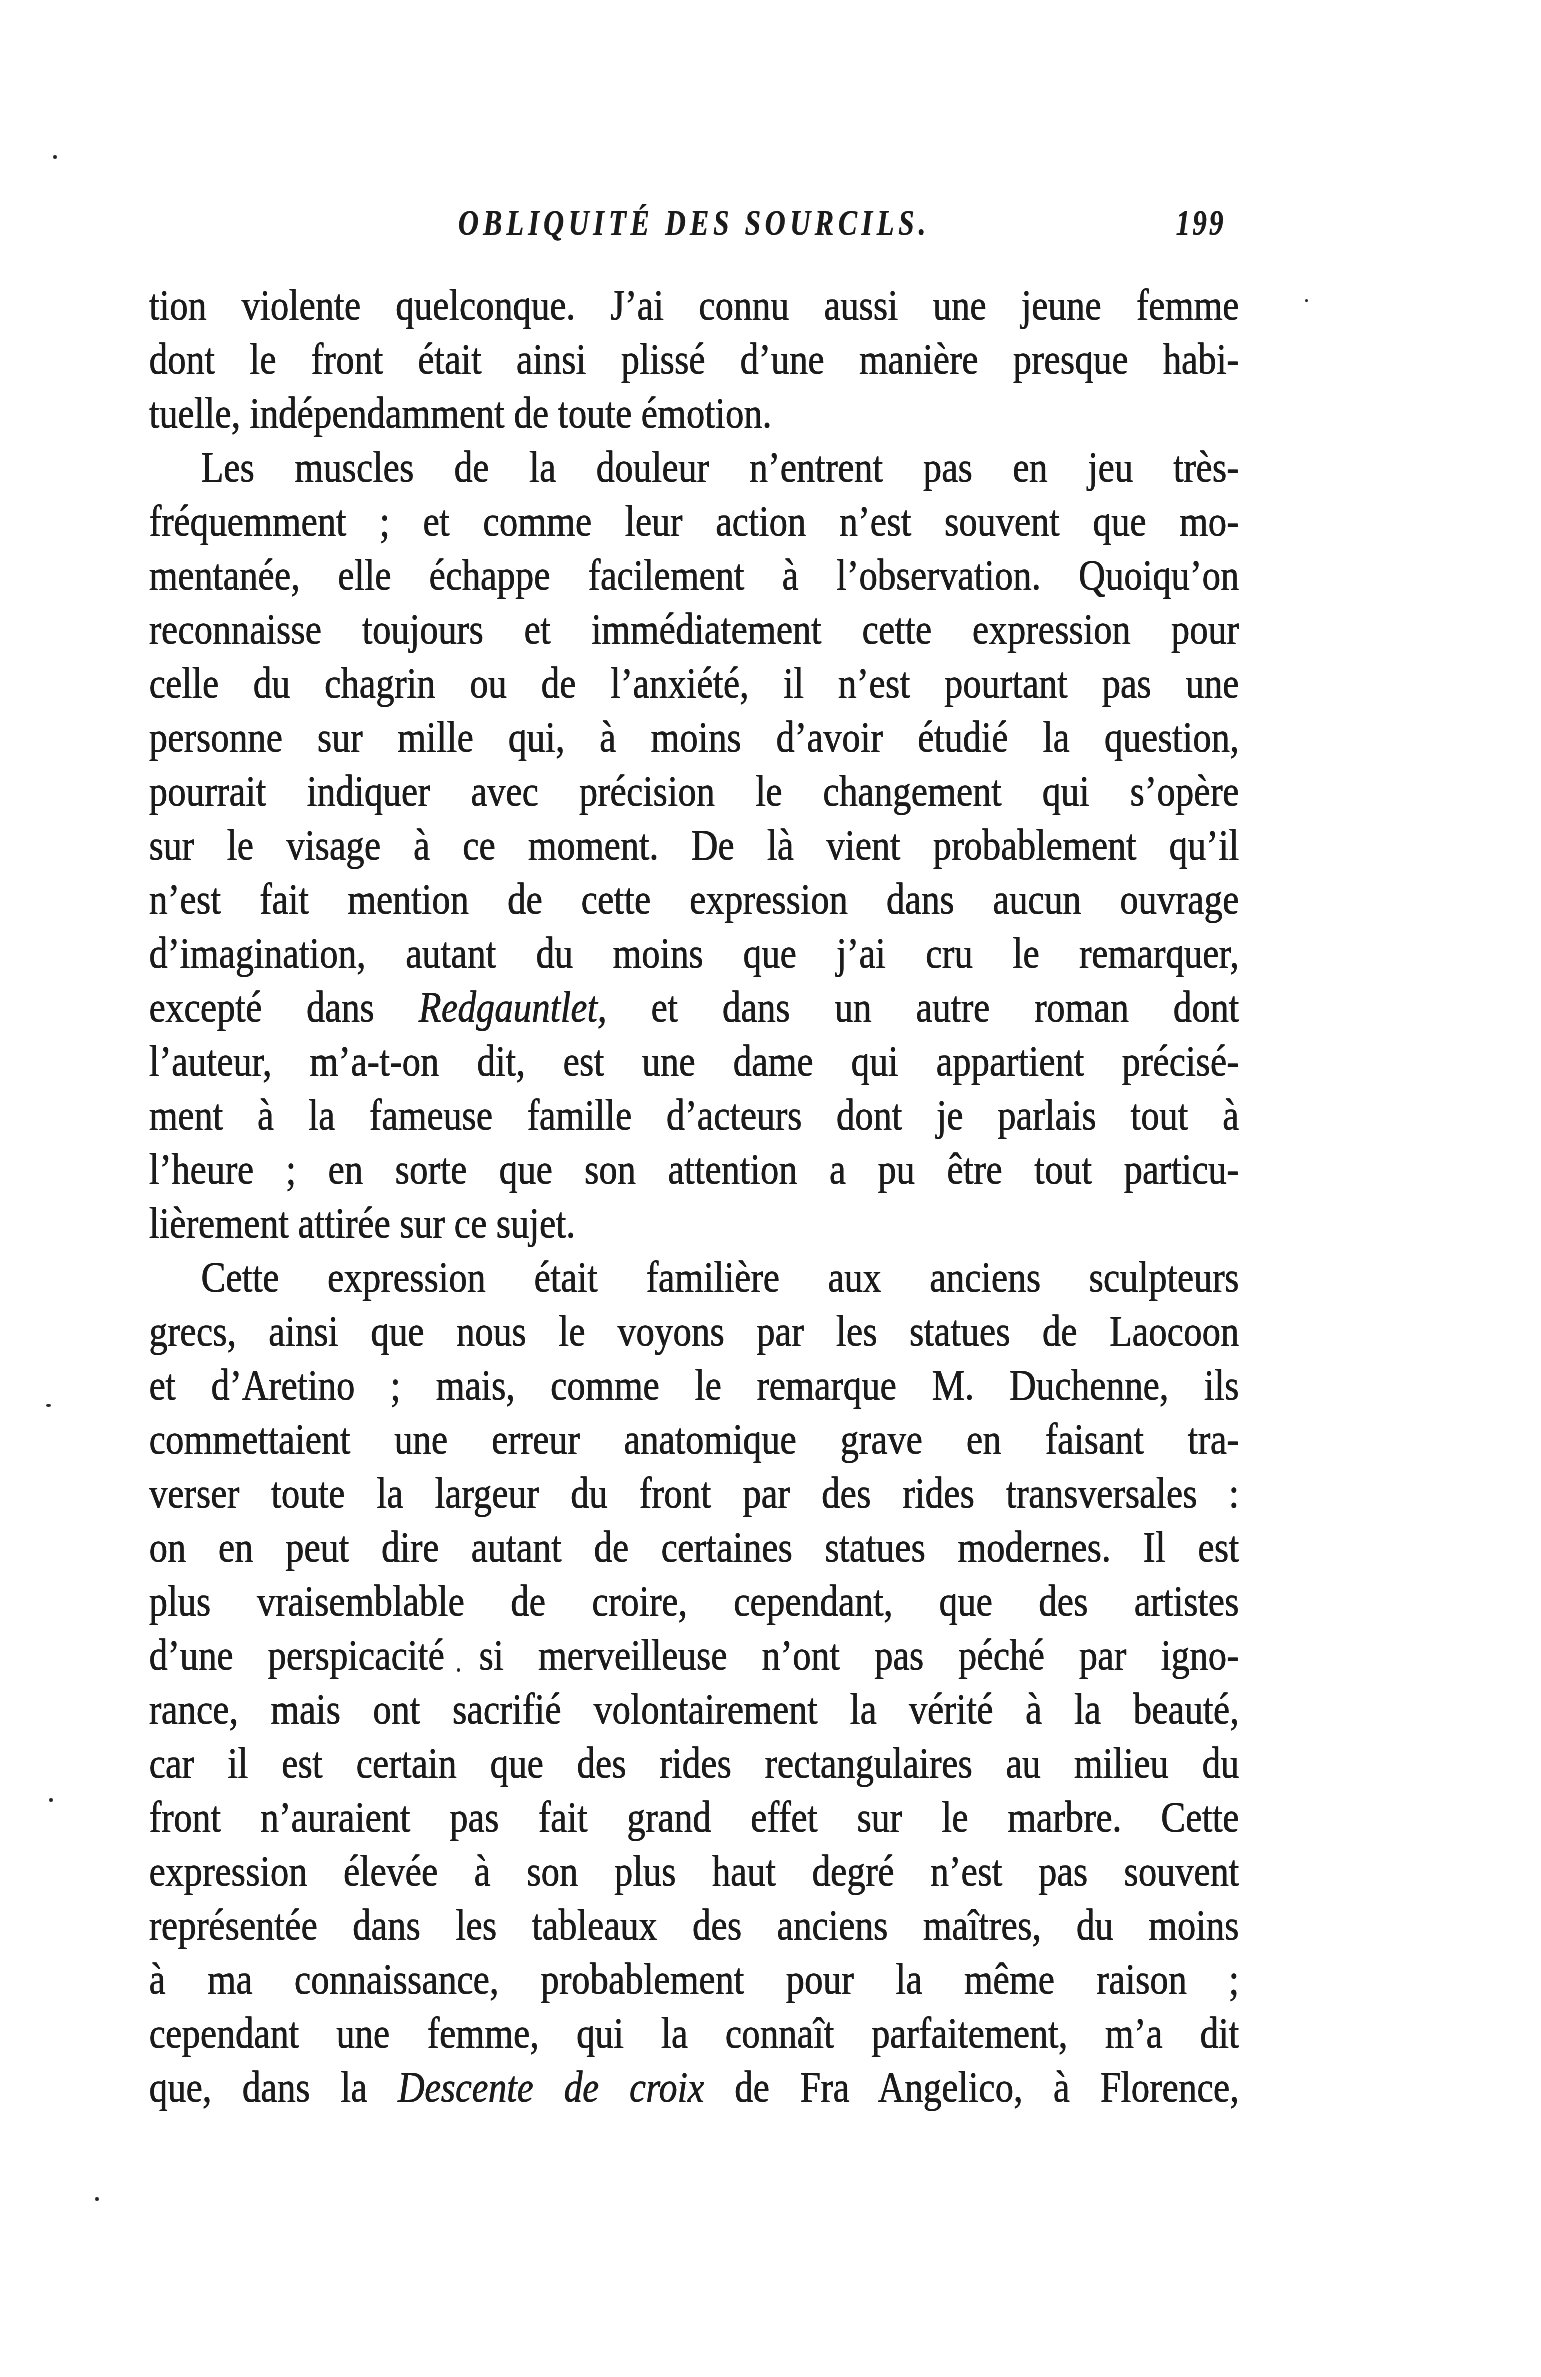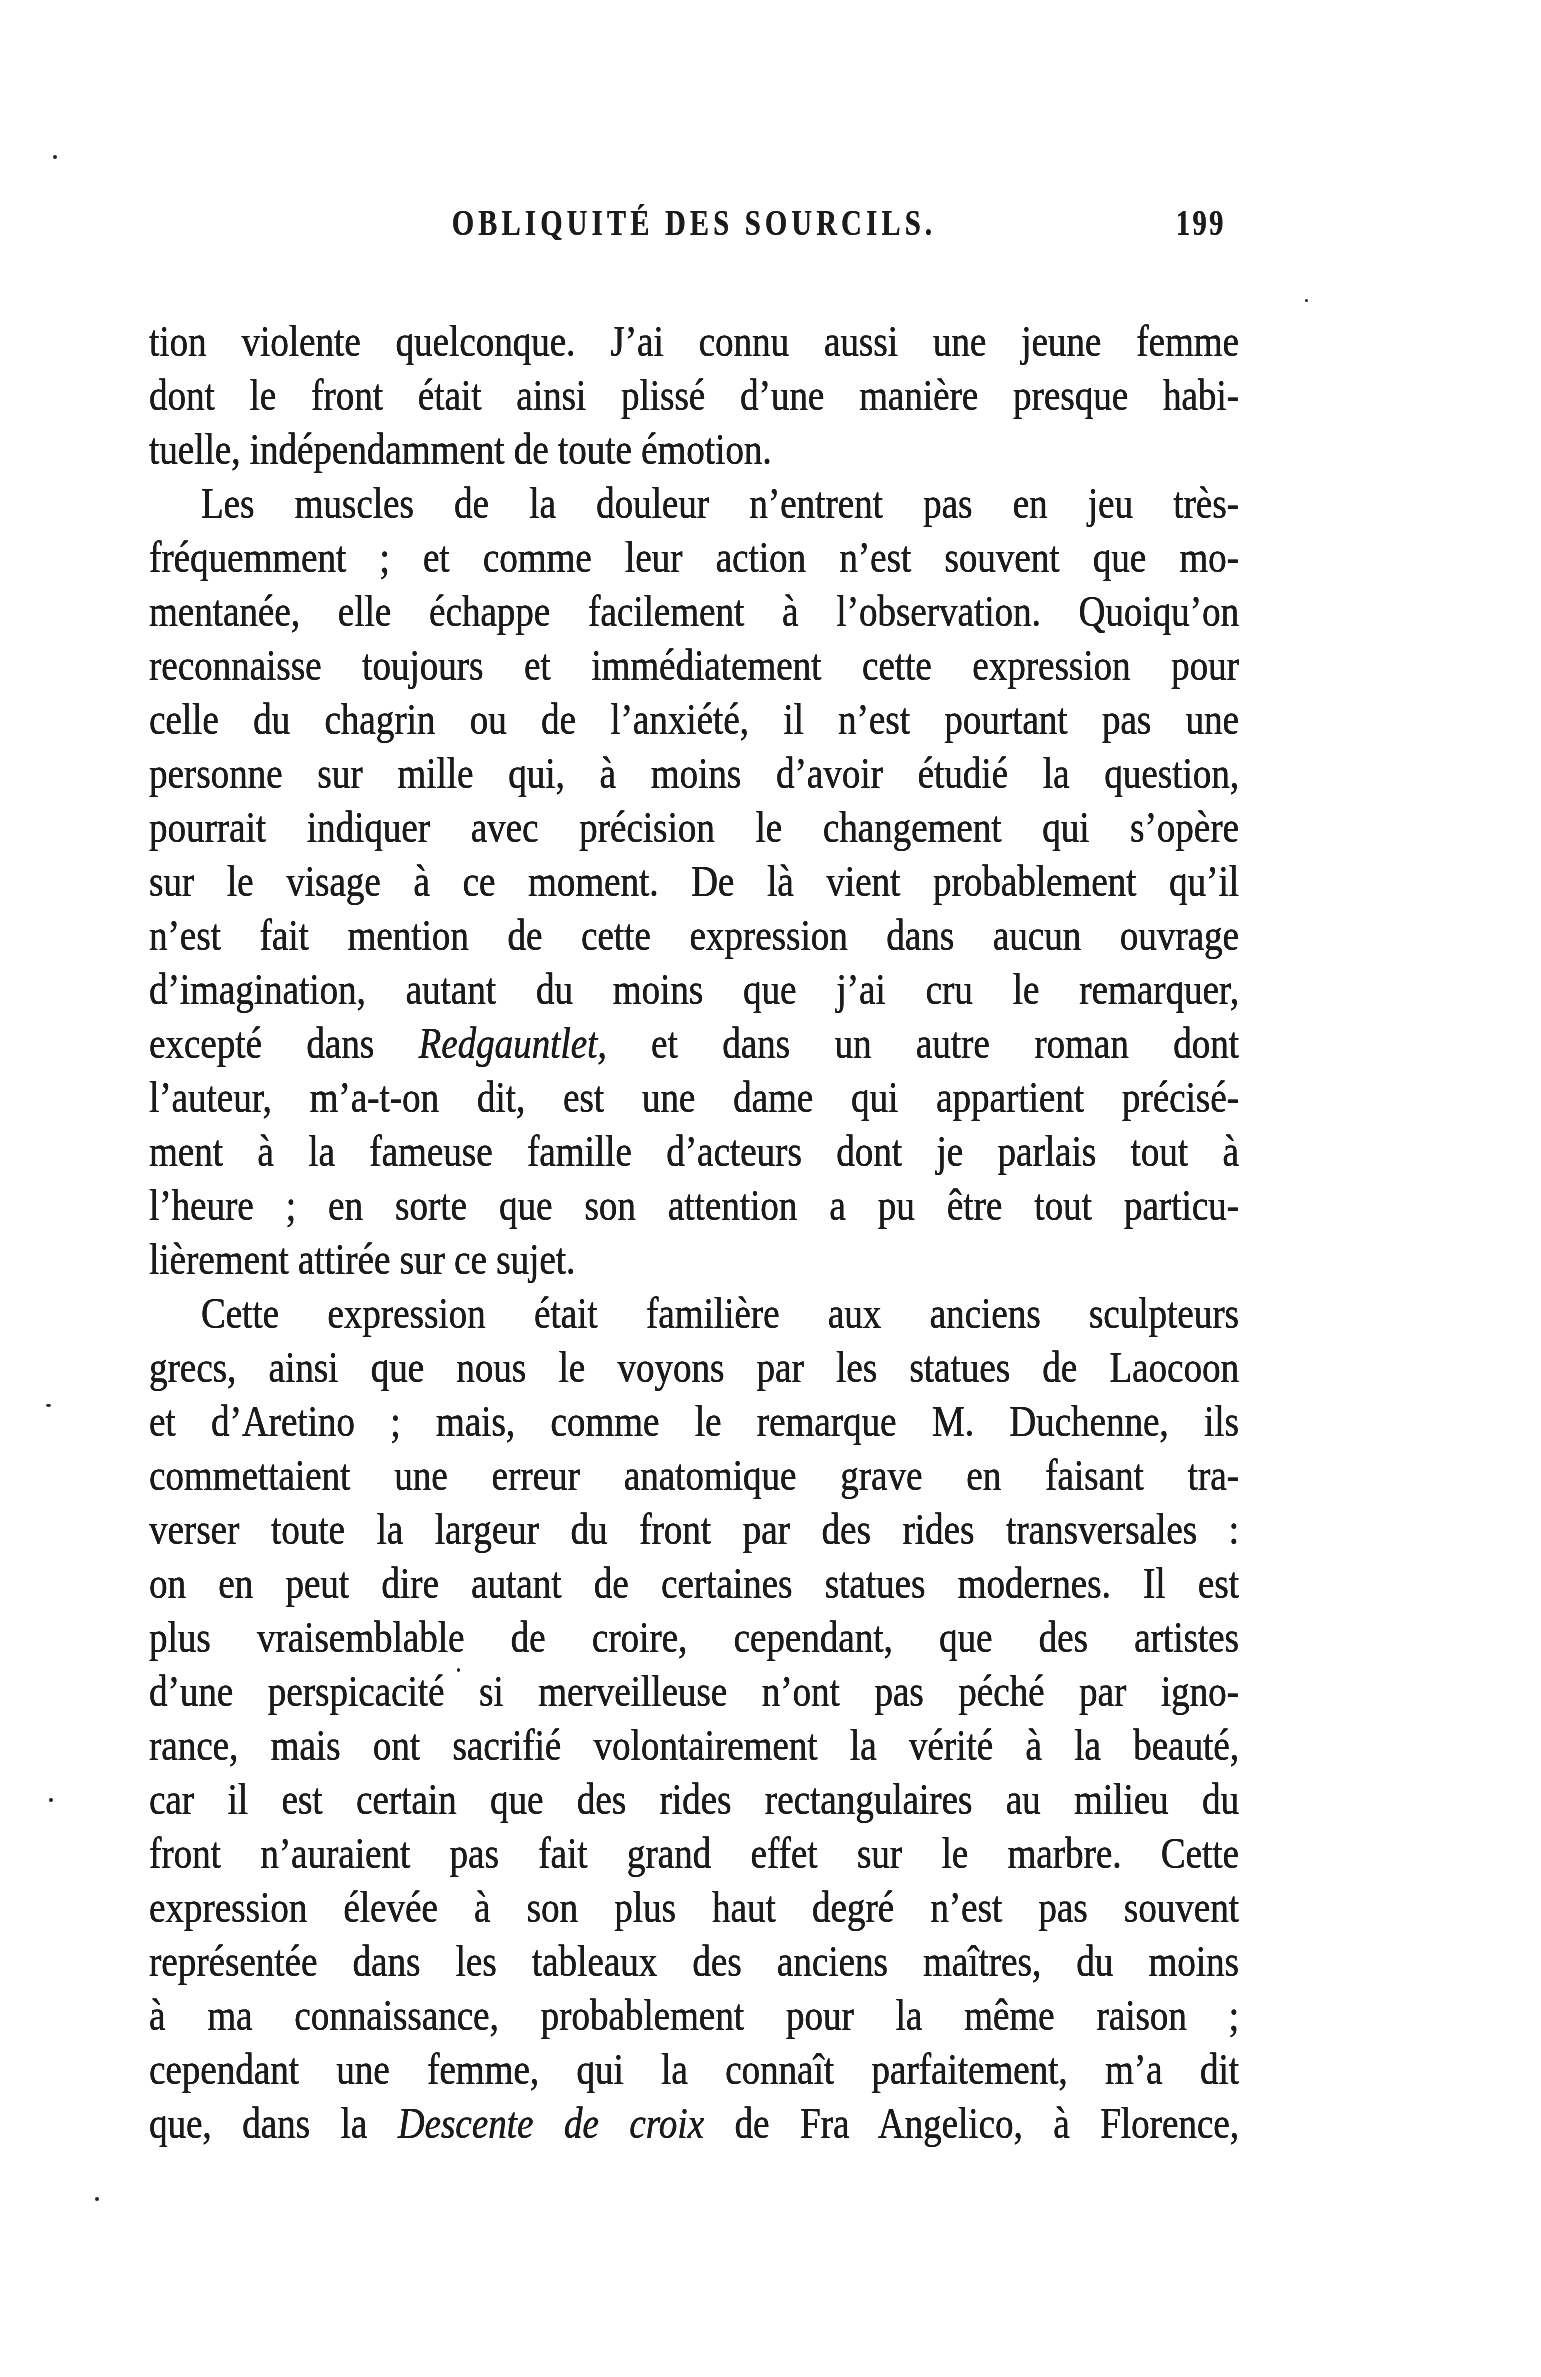--- a/index.html
+++ b/index.html
@@ -5,36 +5,36 @@
   html,body{margin:0;padding:0;background:#ffffff;}
   .page{
     position:relative;
     width:1542px;height:2541px;
     background:#ffffff;
     overflow:hidden;
     font-family:"Liberation Serif",serif;
     color:#1b1b1b;
   }
   
-  .header{position:absolute;left:149px;top:208px;width:1090px;height:52px;}
+  .header{position:absolute;left:149px;top:208px;width:1090px;height:52px;font-style:italic;}
   .header-title{
     display:block;text-align:center;
     font-size:28.5px;font-weight:bold;letter-spacing:4.3px;
     transform:scaleY(1.22);transform-origin:50% 50%;
     text-shadow:0.2px 0 0 currentColor;
     white-space:nowrap;
   }
   .page-number{
     position:absolute;right:13.3px;top:0;
     font-size:28.5px;font-weight:bold;letter-spacing:2.4px;
     transform:scaleY(1.22);transform-origin:50% 50%;
     text-shadow:0.2px 0 0 currentColor;
   }
   
-  .body-text{position:absolute;left:149px;top:278px;width:1090px;margin-top:36px;}
+  .body-text{position:absolute;left:149px;top:278px;width:1090px;}
   .line{
     height:54px;line-height:54px;
     font-size:37px;
     text-align:justify;text-align-last:justify;
     transform:scaleY(1.22);transform-origin:50% 50%;
     text-shadow:0.2px 0 0 currentColor, -0.1px 0 0 currentColor;
     white-space:nowrap;
   }
   .line.no-justify{text-align-last:left;}
   .line.indent{text-indent:52px;}

